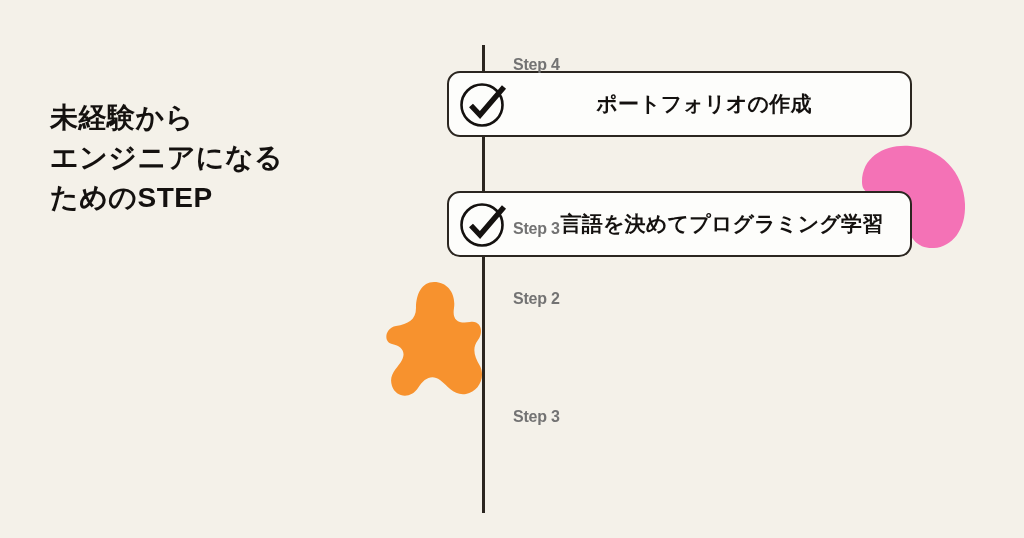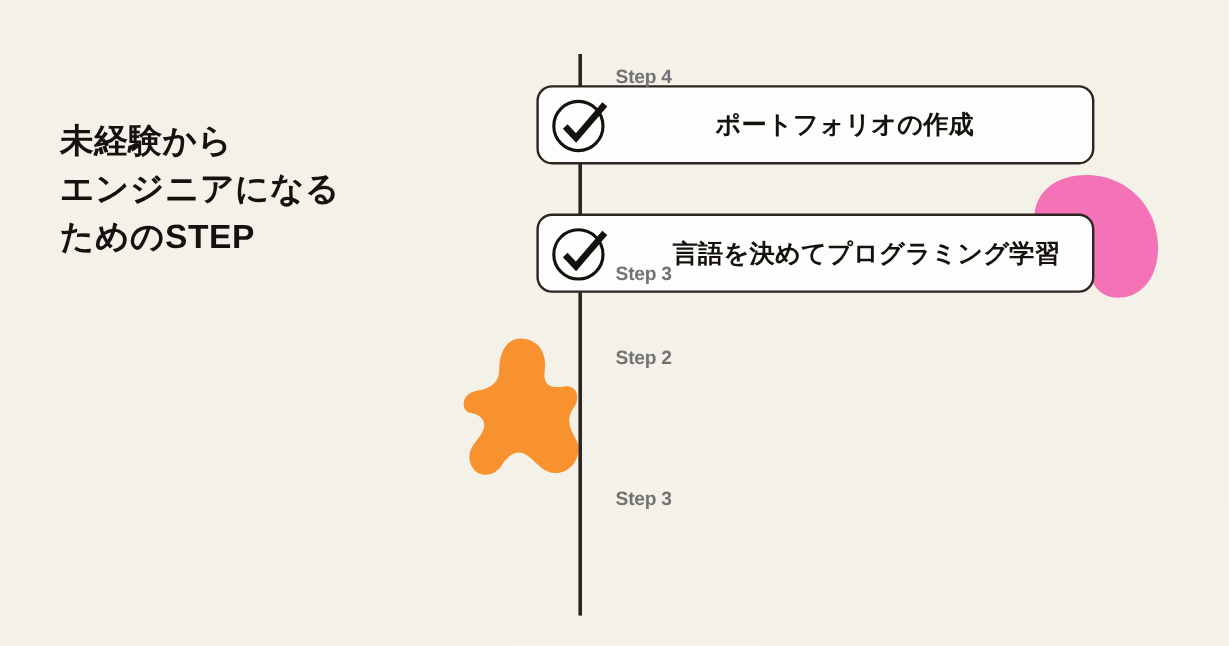--- a/index.html
+++ b/index.html
@@ -71,21 +71,21 @@
     height: 66px;
     background: #fdfdfb;
     border: 2.5px solid #2b2620;
     border-radius: 13px;
     box-sizing: border-box;
     display: flex;
     align-items: center;
     z-index: 3;
   }
   .step-card.s4 { top: 71px; }
-  .step-card.s3 { top: 178px; gap: 36px; }
+  .step-card.s3 { top: 191px; gap: 36px; }
   .step-card.s2 { top: 305px; }
   .step-card.s1 { top: 423px; }
 
   .check-icon {
     position: relative;
     flex: 0 0 auto;
     width: 52px;
     height: 52px;
     margin-left: 9px;
     overflow: visible;

